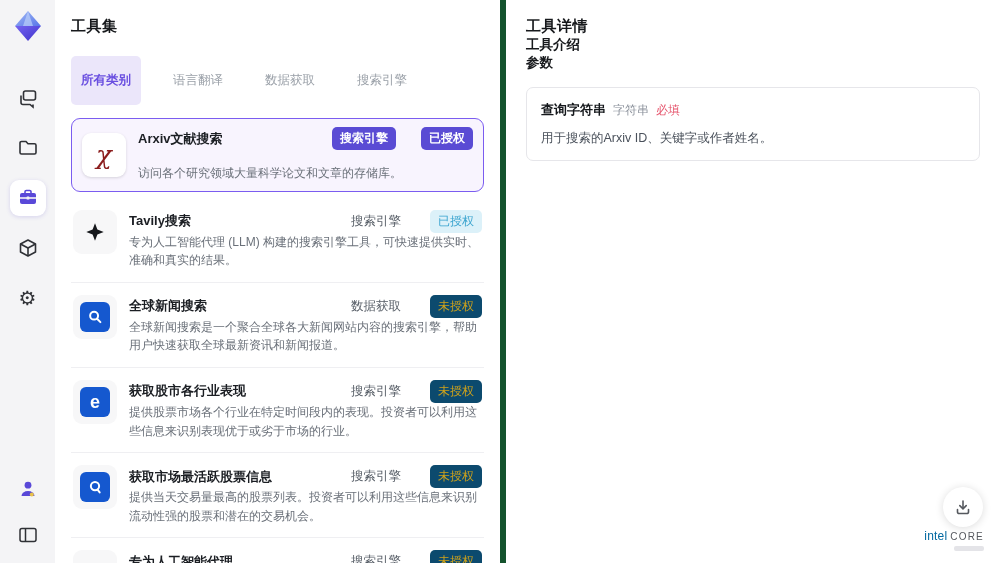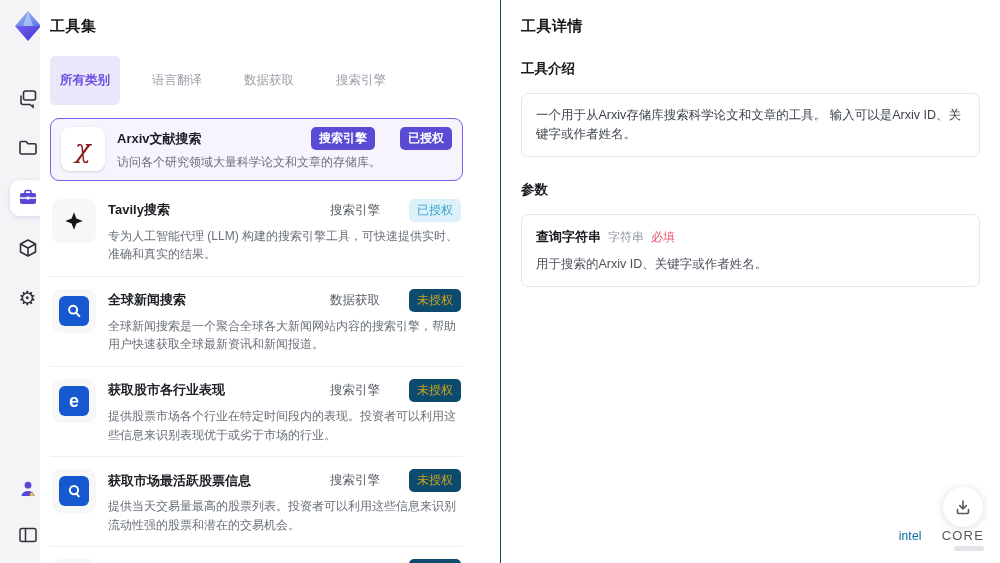--- a/index.html
+++ b/index.html
@@ -9,21 +9,21 @@
   
   .rail { position:absolute; left:0; top:0; width:55px; height:563px; background:#f4f4f6; }
   .rail-logo { position:absolute; left:10px; top:8px; width:36px; height:36px; }
   .rail-icons { position:absolute; left:0; top:80px; width:55px; display:flex; flex-direction:column; align-items:center; gap:14px; }
   .rail-btn { width:36px; height:36px; border-radius:9px; display:flex; align-items:center; justify-content:center; cursor:pointer; }
   .rail-btn.active { background:#ffffff; box-shadow:0 1px 4px rgba(80,60,200,.18); }
   .rail-bottom { position:absolute; left:0; bottom:10px; width:55px; display:flex; flex-direction:column; align-items:center; gap:10px; }
   .gear-glyph { font-size:20px; color:#2f3136; line-height:1; }
 
   
-  .list-panel { position:absolute; left:40px; top:0; width:445px; height:563px; background:#fff; }
+  .list-panel { position:absolute; left:61px; top:0; width:445px; height:563px; background:#fff; }
   .list-inner { padding:17px 22px 0 10px; }
   .panel-title { font-size:15px; font-weight:bold; letter-spacing:.5px; }
   .tabs { display:flex; align-items:center; gap:22px; margin:20px 0 13px 0; font-size:12.5px; }
   .tab { color:#9aa0a8; cursor:pointer; padding:16px 10px; border-radius:5px; white-space:nowrap; }
   .tab.active { background:#ebe6fa; color:#6a4fe0; font-weight:bold; }
 
   .sel-card { border:1.5px solid #7b5cf0; background:#f8f4fe; border-radius:9px;
     padding:8px 10px; display:flex; align-items:center; gap:12px; margin-bottom:6px; cursor:pointer; }
   .tool-rows { }
   .tool-row { display:flex; align-items:flex-start; gap:12px; padding:12px 2px 12px 2px;
@@ -38,50 +38,50 @@
     font-size:26px; color:#8b1d1d; line-height:1; }
   .tool-body { flex:1; min-width:0; }
   .tool-head { display:flex; align-items:center; gap:25px; }
   .tool-name { font-size:13px; font-weight:bold; color:#1b1e23; white-space:nowrap; }
   .spacer { flex:1; }
   .badge { font-size:12px; padding:3px 8px; border-radius:5px; white-space:nowrap; }
   .badge.solid { background:#5a4bd4; color:#fff; font-weight:bold; }
   .badge.cyan { background:#dcf1f9; color:#3aa4cf; }
   .badge.amber { background:#0c4a6e; color:#cfa21b; }
   .cat-plain { font-size:12.5px; color:#565d66; white-space:nowrap; margin-right:4px; }
-  .tool-desc { margin-top:5px; font-size:12px; line-height:1.55; color:#6a7079; padding-right:2px; }
-  .sel-card .tool-desc { margin-top:3px; }
+  .tool-desc { font-size:12px; line-height:1.55; color:#6a7079; padding-right:2px; }
+  .sel-card .tool-desc { margin-top:14px; }
 
   
   .scroll-track { position:absolute; left:483px; top:96px; width:6px; height:442px; }
   .scroll-thumb { position:absolute; left:0; top:0; width:6px; height:100%; background:#ababb1; border-radius:3px; }
   .scroll-arrow { position:absolute; left:481px; width:0; height:0; border-left:5px solid transparent; border-right:5px solid transparent; }
   .scroll-arrow.up { top:87px; border-bottom:6px solid #5d6066; }
   .scroll-arrow.down { top:546px; border-top:6px solid #5d6066; }
 
   
   .detail-panel { position:absolute; left:500px; top:0; width:500px; height:563px;
-    background:#fff; border-left:1px solid #14532d; }
+    background:#fff; border-left:6px solid #14532d; }
   .detail-inner { padding:17px 20px; }
   .detail-title { font-size:15px; font-weight:bold; letter-spacing:.5px; }
-  .section-h { font-size:13.5px; font-weight:bold; margin-top:24px; }
+  .section-h { font-size:13.5px; font-weight:bold; }
   .info-box { margin-top:15px; border:1px solid #e6e6ea; border-radius:7px;
     padding:12px 14px; font-size:12.5px; color:#3d434c; line-height:1.5; }
   .param-name { font-size:13px; font-weight:bold; color:#15181c; }
   .param-type { font-size:12px; color:#8a909a; margin-left:7px; }
   .param-req { font-size:12px; color:#e6566e; margin-left:7px; }
   .param-desc { margin-top:9px; font-size:12.5px; color:#4a515b; }
 
   
   .dl-fab { position:absolute; right:17px; bottom:36px; width:40px; height:40px; border-radius:50%;
     background:#fff; box-shadow:0 1px 8px rgba(0,0,0,.14); display:flex; align-items:center;
     justify-content:center; cursor:pointer; }
   .brand { position:absolute; right:16px; bottom:12px; text-align:right; line-height:1; }
   .brand .intel { font-size:12px; font-weight:normal; color:#0369a1; letter-spacing:.2px; }
-  .brand .core { font-size:13px; color:#55585e; letter-spacing:1.2px; margin-left:20px; }
+  .brand .core { font-size:10px; color:#55585e; letter-spacing:1.2px; margin-left:3px; }
   .brand-sub { margin-top:3px; margin-left:auto; width:30px; height:5px; background:#e4e4e8; border-radius:2px; }
 
   svg { display:block; }
 </style>
 </head>
 <body>
 
 <div class="rail">
   <div class="rail-logo">
     <svg width="36" height="36" viewBox="0 0 36 36">
@@ -293,23 +293,20 @@
     <div class="scroll-thumb"></div>
   </div>
   <div class="scroll-arrow down"></div>
 </div>
 
 <div class="detail-panel">
   <div class="detail-inner">
     <div class="detail-title">工具详情</div>
 
     <div class="section-h">工具介绍</div>
-    <div class="info-box">
-      <span>一个用于从Arxiv存储库搜索科学论文和文章的工具。 输入可以是Arxiv ID、关键字或作者姓名。</span>
-    </div>
 
     <div class="section-h">参数</div>
     <div class="info-box">
       <div>
         <span class="param-name">查询字符串</span><span class="param-type">字符串</span><span class="param-req">必填</span>
       </div>
       <div class="param-desc">用于搜索的Arxiv ID、关键字或作者姓名。</div>
     </div>
   </div>
 

